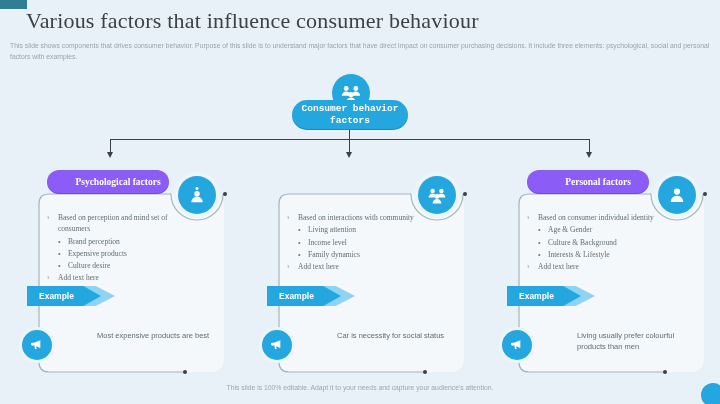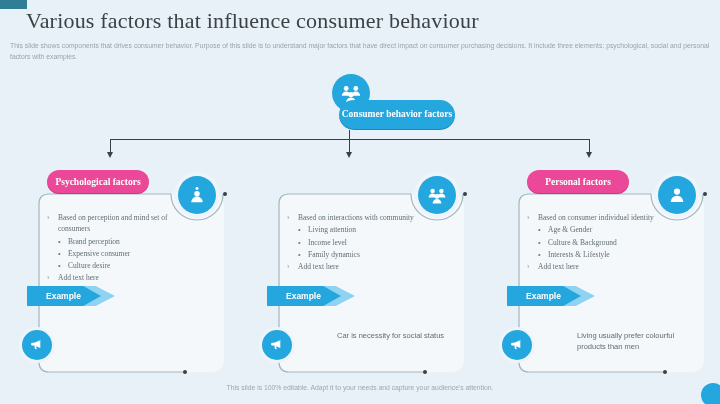--- a/index.html
+++ b/index.html
@@ -18,59 +18,60 @@
     font-size:6.8px;line-height:1.55;color:#97A5AE;
   }
   
   .root-icon{
     position:absolute;left:332px;top:74px;width:38px;height:38px;border-radius:50%;
     background:#24A6DE;display:flex;align-items:center;justify-content:center;
   }
   .root-pill{
     position:absolute;left:292px;top:100px;width:116px;height:30px;border-radius:15px;
     background:#24A6DE;color:#fff;display:flex;align-items:center;justify-content:center;
-    text-align:center;font-family:Liberation Serif, serif;
-    font-weight:bold;font-size:9.5px;line-height:1.25;box-shadow:inset 0 -1px 0 rgba(0,0,0,.18);margin-left:47px;
+    text-align:center;font-family:Liberation Mono, monospace;
+    font-weight:bold;font-size:9.5px;line-height:1.25;box-shadow:inset 0 -1px 0 rgba(0,0,0,.18);
   }
   
   .line{position:absolute;background:#3A4045;}
   .arrow{
     position:absolute;width:0;height:0;
     border-left:3.5px solid transparent;border-right:3.5px solid transparent;
     border-top:6px solid #3A4045;
   }
   
   .column{position:absolute;top:166px;width:196px;height:220px;}
   .card-outline{position:absolute;left:0;top:20px;}
   .col-pill{
     position:absolute;left:12px;top:4px;width:102px;height:24px;border-radius:12px;
-    background:#ec4899;color:#fff;display:flex;align-items:center;justify-content:center;
+    background:#8b5cf6;color:#fff;display:flex;align-items:center;justify-content:center;
     font-family:"Liberation Serif","DejaVu Serif",serif;font-weight:bold;font-size:9.5px;
     box-shadow:inset 0 -1px 0 rgba(0,0,0,.18);
+    padding-left:20px;
   }
   .col-icon{
     position:absolute;left:143px;top:10px;width:38px;height:38px;border-radius:50%;
     background:#24A6DE;display:flex;align-items:center;justify-content:center;
     box-shadow:0 0 0 4px #EDF5FA;
   }
   .bullets{position:absolute;left:10px;top:46px;width:156px;
     font-size:7.5px;line-height:1.5;color:#5F6D75;}
   .b1{display:flex;margin-bottom:1px;}
   .m1{width:11px;flex:none;color:#8D9BA3;padding-left:2px;}
   .b2{display:flex;margin-left:13px;margin-bottom:1px;}
   .m2{width:10px;flex:none;color:#6F7D85;}
   .bt{flex:1;font-family:Liberation Serif, serif;}
   .tag-back{
     position:absolute;left:-8px;top:120px;width:88px;height:20px;background:#8ED3F2;
     clip-path:polygon(0 0,78% 0,100% 50%,78% 100%,0 100%);
   }
   .tag{
     position:absolute;left:-8px;top:120px;width:74px;height:20px;background:#24A6DE;
     clip-path:polygon(0 0,76% 0,100% 50%,76% 100%,0 100%);
-    color:#fff;font-weight:bold;font-size:8.5px;line-height:20px;padding-left:19px;
+    color:#fff;font-weight:bold;font-size:8.5px;line-height:20px;padding-left:12px;
     box-sizing:border-box;
   }
   .ex-icon{
     position:absolute;left:-13px;top:164px;width:30px;height:30px;border-radius:50%;
     background:#24A6DE;display:flex;align-items:center;justify-content:center;
     box-shadow:0 0 0 3px #EDF5FA;
   }
   .ex-text{position:absolute;left:62px;top:164px;width:116px;
     font-size:7.5px;line-height:1.5;color:#5F6D75;}
   .footer{
@@ -136,41 +137,42 @@
       <div class="b1">
           <span class="m1">›</span>
           <span class="bt">Based on perception and mind set of consumers</span>
         </div>
       <div class="b2">
           <span class="m2">•</span>
           <span class="bt">Brand perception</span>
         </div>
       <div class="b2">
           <span class="m2">•</span>
-          <span class="bt">Expensive consumer</span>
+          <span class="bt">Expensive products</span>
         </div>
       <div class="b2">
           <span class="m2">•</span>
           <span class="bt">Culture desire</span>
         </div>
       <div class="b1">
           <span class="m1">›</span>
           <span class="bt">Add text here</span>
         </div>
     </div>
     <div class="tag-back"></div>
     <div class="tag">Example</div>
     <div class="ex-icon">
       <svg class="icon-svg" width="16" height="16" viewBox="0 0 24 24">
         <g fill="#ffffff">
             <path d="M17 5L7.5 8.6H5.2a2.1 2.1 0 000 4.2h2.3L17 16.4z"></path>
             <path d="M8 13.6l1.2 4.8 2.3-.5-1-4.3z"></path>
           </g>
       </svg>
     </div>
+    <div class="ex-text">Most expensive products are best</div>
   </div>
 
   <div class="column" style="left:275px;">
     <svg class="card-outline" width="196" height="192" viewBox="0 0 196 192">
       <rect x="4" y="8" width="185" height="178" rx="12" fill="rgba(255,255,255,0.5)"></rect>
       <path d="M188 8 A26 26 0 0 1 136 8 L14 8 Q4 8 4 18 L4 176 Q4 186 14 186 L150 186" fill="none" stroke="#A3B6BF" stroke-width="1.2"></path>
       <circle cx="190" cy="8" r="2" fill="#3A4045"></circle>
       <circle cx="150" cy="186" r="2" fill="#3A4045"></circle>
     </svg>
     <div class="col-icon">

